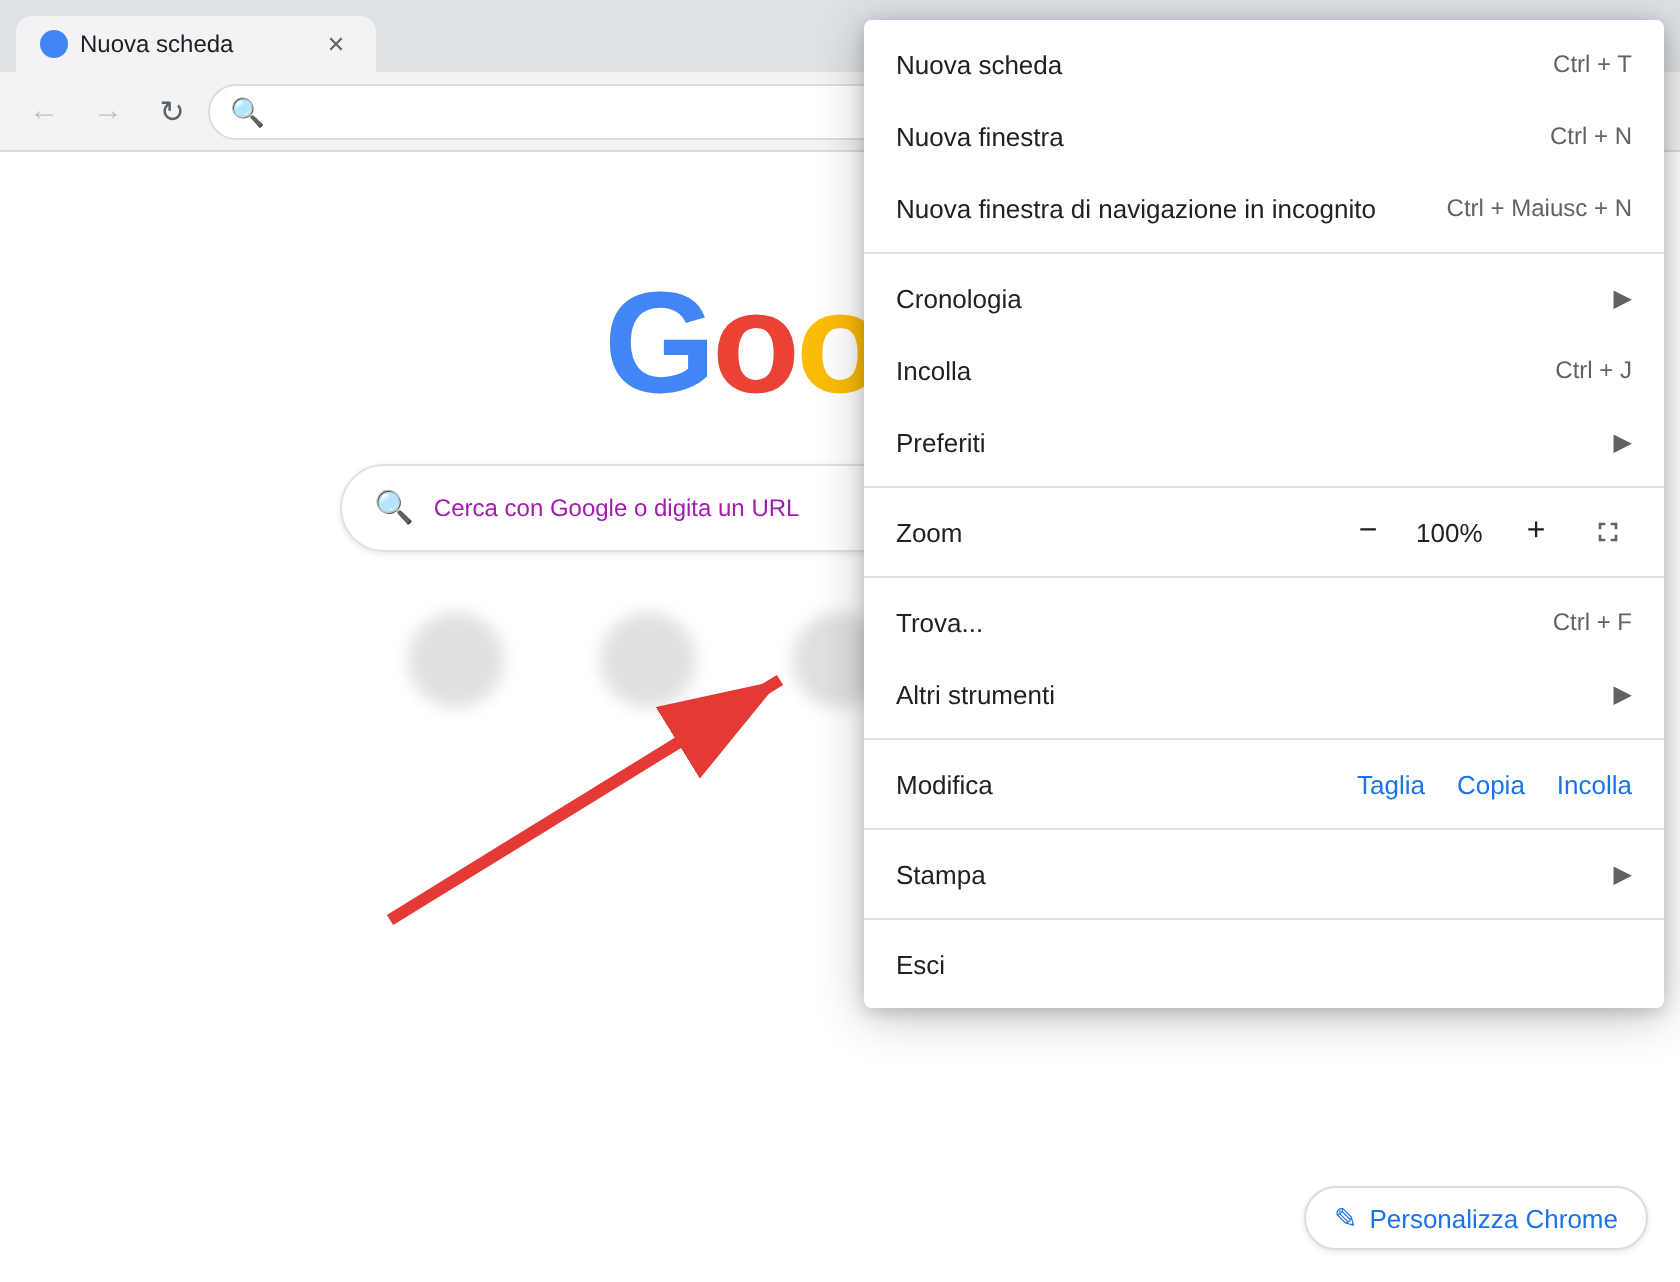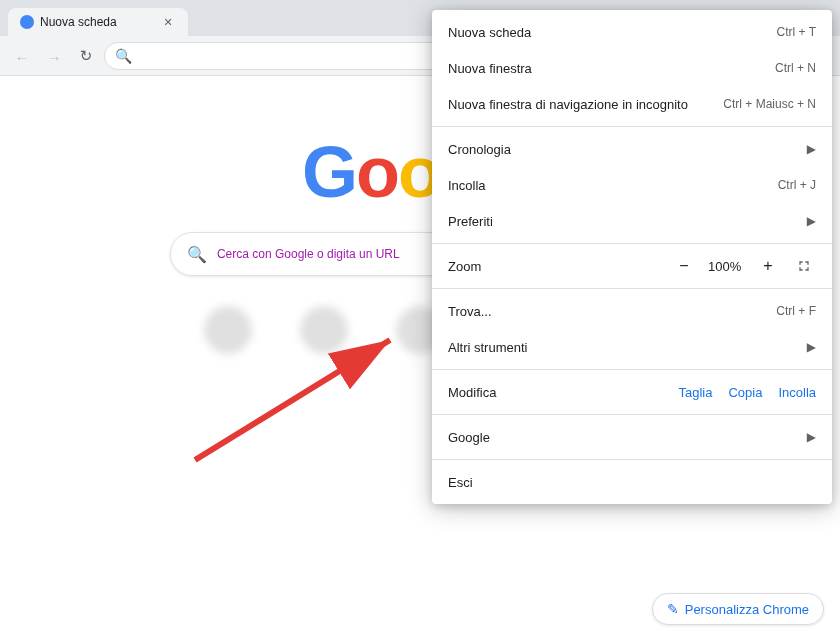--- a/index.html
+++ b/index.html
@@ -481,21 +481,21 @@
     <div class="edit-actions">
       <span class="edit-action">Taglia</span>
       <span class="edit-action">Copia</span>
       <span class="edit-action">Incolla</span>
     </div>
   </div>
   <div class="menu-divider"></div>
 
 
   <div class="menu-item">
-    <span>Google</span>
+    <span>Stampa</span>
     <span class="arrow">▶</span>
   </div>
   <div class="menu-divider"></div>
 
   <div class="menu-item">
     <span>Esci</span>
   </div>
 </div>
 
 <svg class="arrow-overlay" xmlns="http://www.w3.org/2000/svg">

